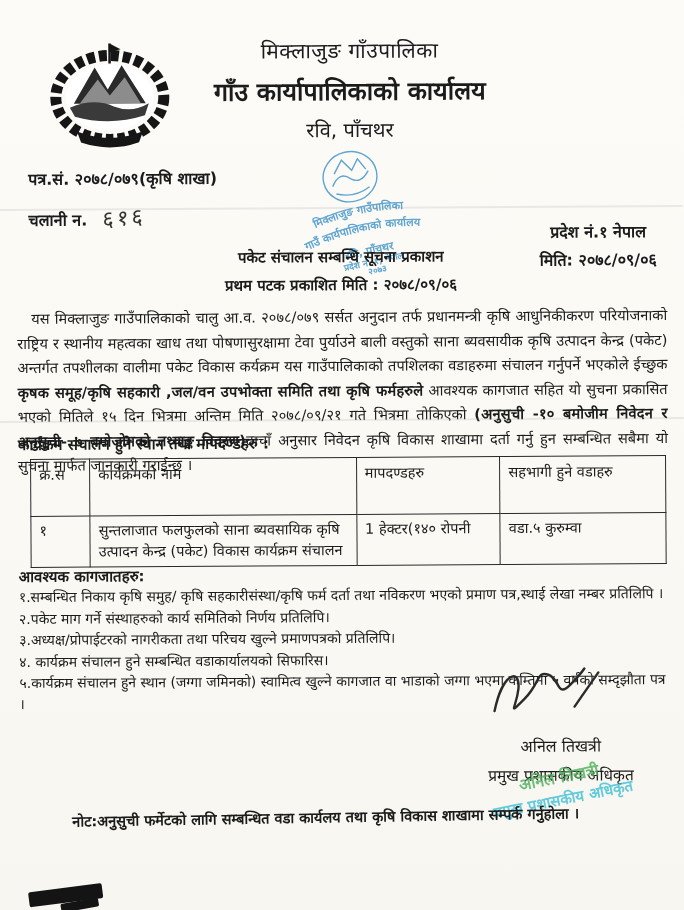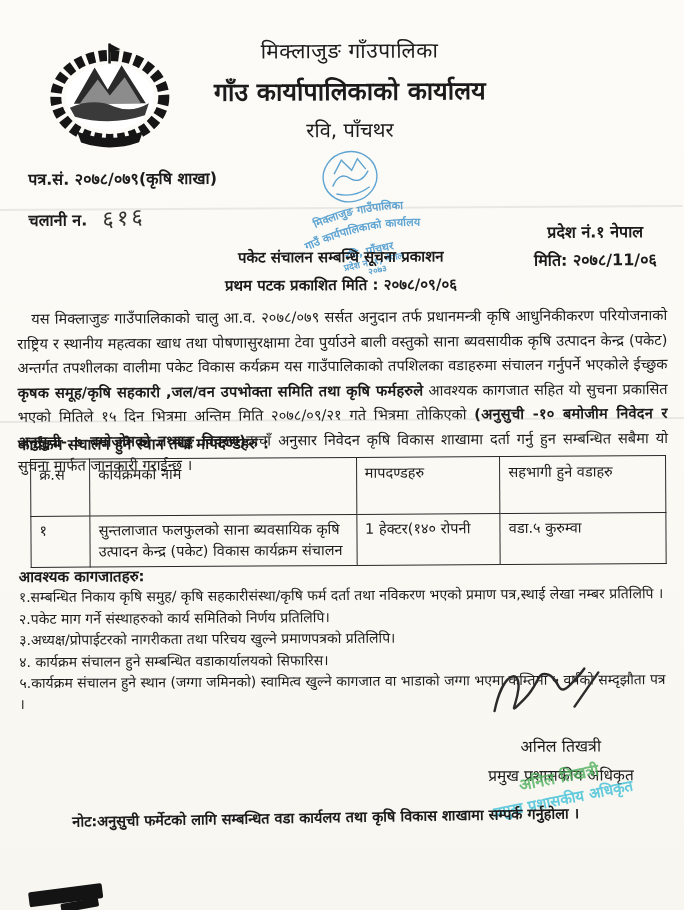--- a/index.html
+++ b/index.html
@@ -106,21 +106,21 @@
     <div class="meta-left">
       <div>पत्र.सं. २०७८/०७९(कृषि शाखा)</div>
       <div class="dispatch-line">
         <span>चलानी न.</span>
         <span class="handwritten">६१६</span>
       </div>
     </div>
 
     <div class="meta-right">
       <div>प्रदेश नं.१ नेपाल</div>
-      <div>मिति: २०७८/11/०६</div>
+      <div>मिति: २०७८/०९/०६</div>
     </div>
 
     <svg class="round-stamp" viewBox="0 0 178 130" aria-hidden="true">
       <defs>
         <path id="arc1" d="M 18 80 Q 89 56 160 80"></path>
         <path id="arc2" d="M 10 99 Q 89 73 168 99"></path>
       </defs>
       <g fill="none" stroke="#4596cc" stroke-width="1.4">
         <ellipse cx="89" cy="30" rx="27" ry="25"></ellipse>
         <path d="M70 36 Q 80 22 89 32 Q 98 40 108 28"></path>

